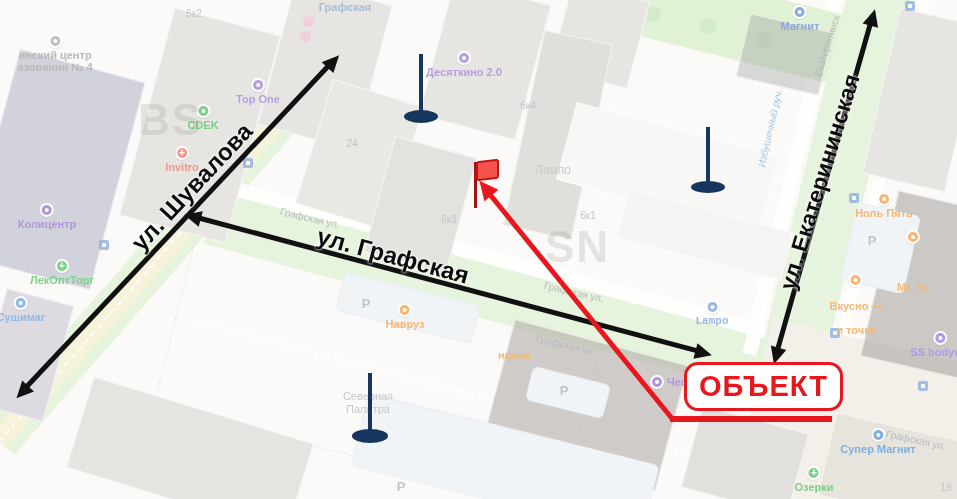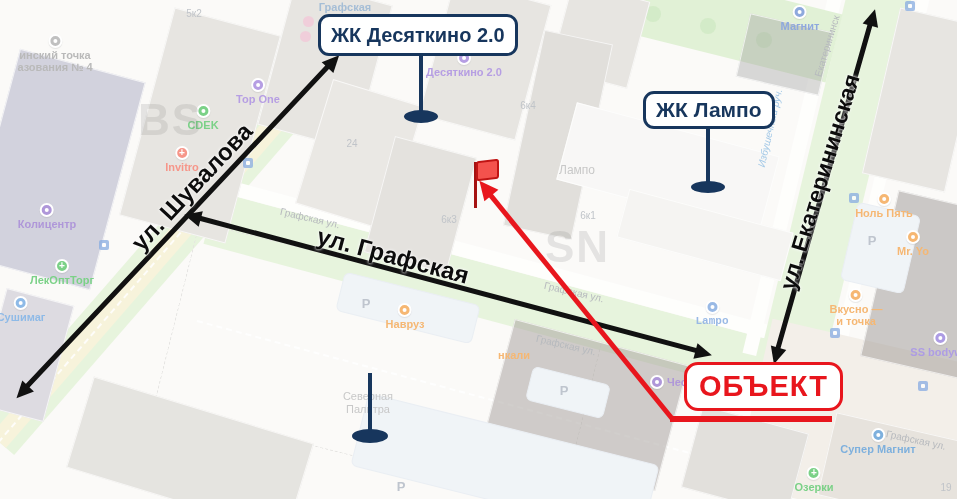--- a/index.html
+++ b/index.html
@@ -116,21 +116,21 @@
     <div class="tr" style="left:830px;top:328px;"></div>
     <div class="tr" style="left:918px;top:381px;"></div>
     <div class="tr" style="left:849px;top:193px;"></div>
     <div class="tr" style="left:905px;top:1px;"></div>
 
     <div class="hidden-dot" style="left:303px;top:16px;"></div>
     <div class="hidden-dot" style="left:300px;top:31px;"></div>
 
     <div class="poi" style="left:55px;top:34px;color:#8f8f8f;">
       <span class="pin-ic" style="background:#9a9a9a;"></span>
-      <span>инский точка</span>
+      <span>инский центр</span>
       <span>азования № 4</span>
     </div>
     <div class="poi" style="left:345px;top:1px;color:#6f96bd;">
       <span>Графская</span>
     </div>
     <div class="poi" style="left:258px;top:78px;color:#8a63d2;">
       <span class="pin-ic" style="background:#8a63d2;"></span>
       <span>Top One</span>
     </div>
     <div class="poi" style="left:203px;top:104px;color:#2ab53e;">
@@ -158,25 +158,25 @@
       <span>Десяткино 2.0</span>
     </div>
     <div class="poi" style="left:800px;top:5px;color:#4a74c9;">
       <span class="pin-ic" style="background:#4a74c9;"></span>
       <span>Магнит</span>
     </div>
     <div class="poi" style="left:884px;top:192px;color:#f08c1e;">
       <span class="pin-ic" style="background:#f08c1e;"></span>
       <span>Ноль Пять</span>
     </div>
-    <div class="poi" style="left:913px;top:230px;color:#f08c1e;">
+    <div class="poi" style="left:913px;top:230px;color:#f08c1e;gap:36px;">
       <span class="pin-ic" style="background:#f08c1e;"></span>
       <span>Mr. Yo</span>
     </div>
-    <div class="poi" style="left:856px;top:288px;color:#f08c1e;">
+    <div class="poi" style="left:856px;top:273px;color:#f08c1e;gap:12px;">
       <span class="pin-ic" style="background:#f08c1e;"></span>
       <span>Вкусно —</span>
       <span>и точка</span>
     </div>
     <div class="poi" style="left:940px;top:331px;color:#7b5fd4;">
       <span class="pin-ic" style="background:#7b5fd4;"></span>
       <span>SS bodywo</span>
     </div>
     <div class="poi" style="left:712px;top:300px;color:#5b8fd6;font-family:Liberation Mono, monospace;">
       <span class="pin-ic" style="background:#5b8fd6;"></span>
@@ -195,21 +195,21 @@
     </div>
     <div class="poi" style="left:878px;top:428px;color:#2f80c9;">
       <span class="pin-ic" style="background:#2f80c9;"></span>
       <span>Супер Магнит</span>
     </div>
     <div class="poi" style="left:814px;top:466px;color:#2ab53e;">
       <span class="pin-ic ic-plus" style="background:#2ab53e;"></span>
       <span>Озерки</span>
     </div>
 
-    <div class="area-lb" style="left:553px;top:164px;margin-left:24px;">
+    <div class="area-lb" style="left:553px;top:164px;">
       <span>Лампо</span>
     </div>
     <div class="area-lb" style="left:368px;top:390px;font-size:11px;">
       <span style="display:block">Северная</span>
       <span style="display:block">Палитра</span>
     </div>
 
     <span class="bn" style="left:194px;top:8px;">5к2</span>
     <span class="bn" style="left:352px;top:138px;">24</span>
     <span class="bn" style="left:528px;top:100px;">6к4</span>
@@ -255,24 +255,22 @@
   <div class="redline" style="left:670px;top:416px;width:162px;height:6px;"></div>
   <div class="red-diag" style="left:672px;top:416px;width:292px;transform:rotate(-129.1deg);">
     <span class="ah-r"></span>
   </div>
 
   <div class="flagpole" style="left:474px;top:162px;height:46px;"></div>
   <div class="flagbanner" style="left:476px;top:160px;"></div>
 
   <div class="pin-line" style="left:419px;top:54px;height:58px;"></div>
   <div class="pin-ell" style="left:404px;top:110px;width:34px;height:13px;"></div>
-  <div class="cl-box" style="left:318px;top:14px;height:42px;font-size:20px;">ЖК Десяткино 2.0</div>
 
   <div class="pin-line" style="left:706px;top:127px;height:56px;"></div>
   <div class="pin-ell" style="left:691px;top:181px;width:34px;height:12px;"></div>
-  <div class="cl-box" style="left:643px;top:91px;height:38px;font-size:21px;">ЖК Лампо</div>
 
   <div class="pin-line" style="left:368px;top:373px;height:58px;"></div>
   <div class="pin-ell" style="left:352px;top:429px;width:36px;height:14px;"></div>
 
   <div class="obj-box" style="left:684px;top:362px;height:49px;font-size:29px;">ОБЪЕКТ</div>
 
 </div>
 
 </body></html>

